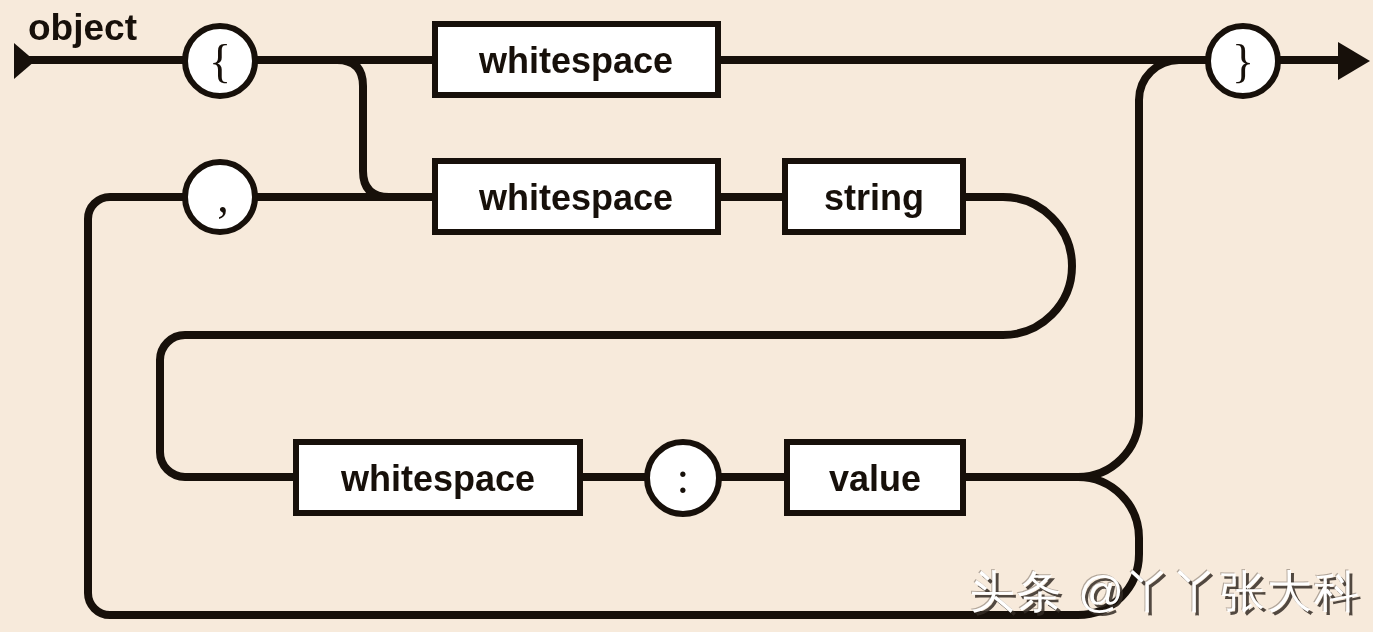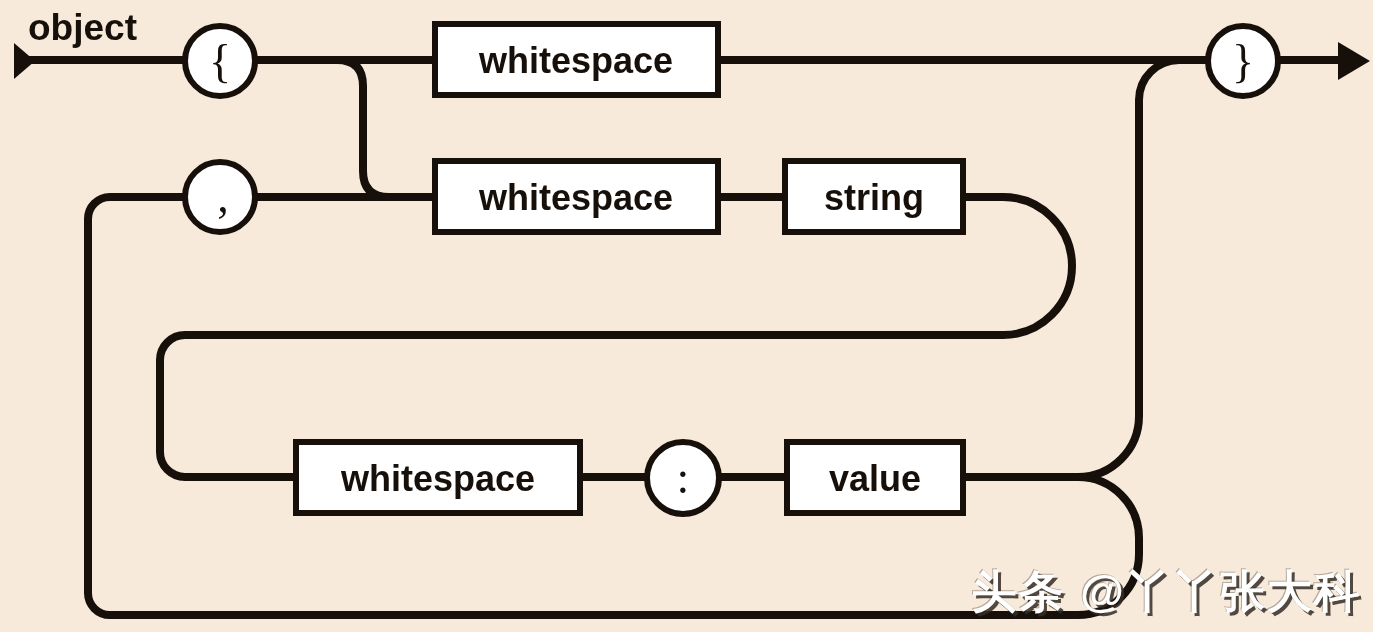--- a/index.html
+++ b/index.html
@@ -52,21 +52,21 @@
     font-size: 37px;
     fill: #17100a;
   }
   .arrowhead { fill: #17100a; stroke: none; }
   .watermark {
     position: absolute;
     right: 12px;
     bottom: 10px;
     font-family: "Liberation Sans", sans-serif;
     font-size: 45px;
-    font-weight: 700;
+    font-weight: 400;
     letter-spacing: 2px;
     color: #ffffff;
     text-shadow: 3px 3px 0 rgba(52,44,36,0.85), -1px -1px 0 rgba(52,44,36,0.35);
     white-space: nowrap;
     pointer-events: none;
   }
 </style>
 </head>
 <body>
 

